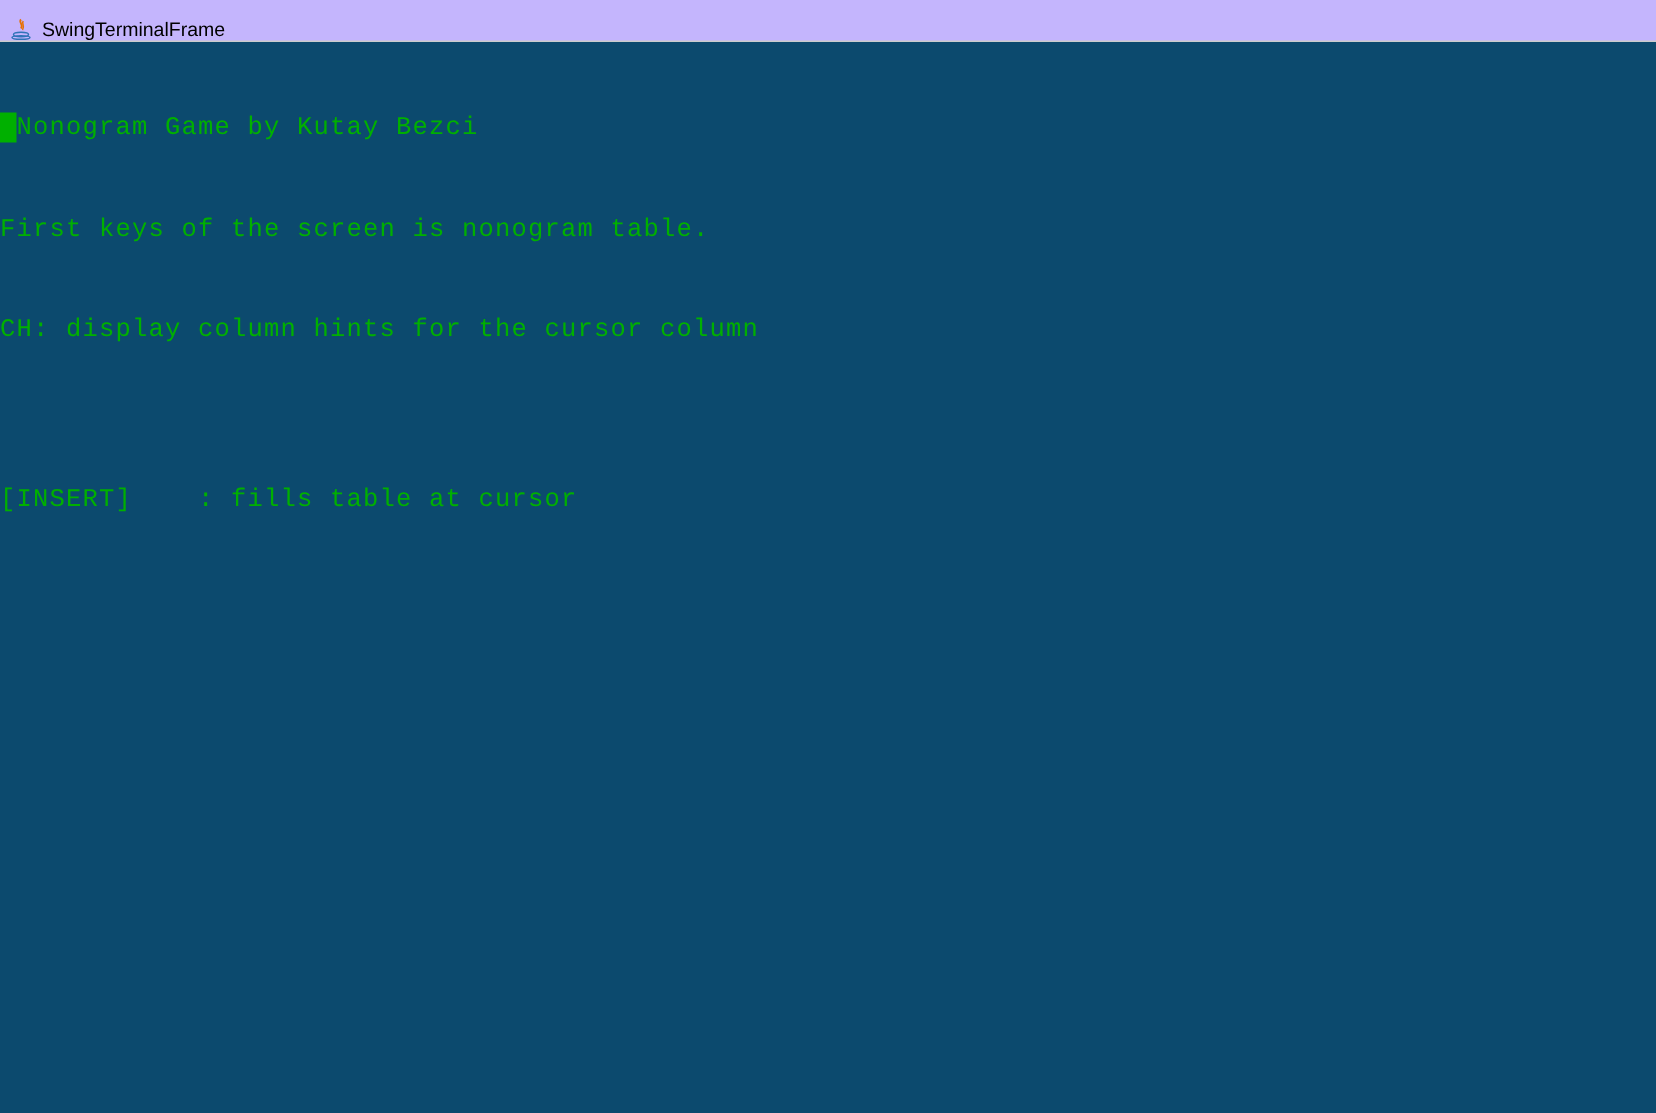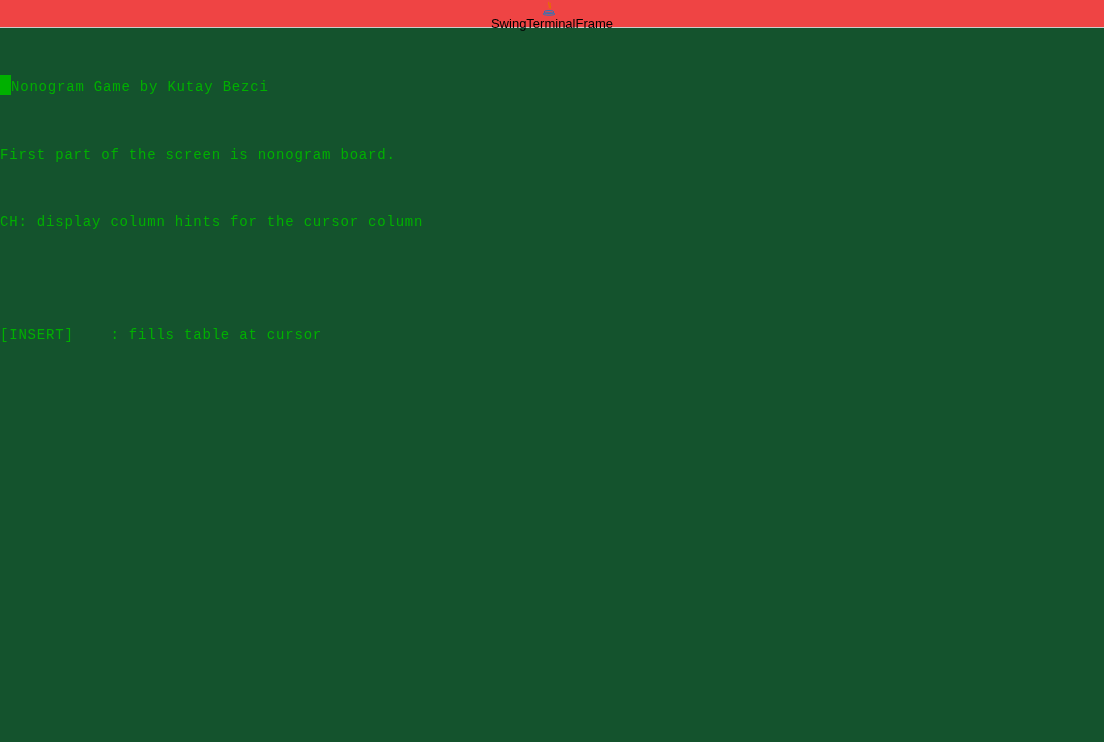--- a/index.html
+++ b/index.html
@@ -9,44 +9,43 @@
     }
     body {
       font-family: Arial, sans-serif;
       background: #fff;
       width: 1104px;
       height: 742px;
       overflow: hidden;
     }
     .titlebar {
       height: 28px;
-      background: #ef4444;
+      background: #c4b5fd;
       border-bottom: 1px solid #ccc;
       display: flex;
-      align-items: center;
+      align-items: flex-end;
       padding: 0 6px;
       font-size: 13px;
       color: #000;
-      flex-direction: column;
     }
     .titlebar .java-icon {
       width: 16px;
       height: 16px;
       margin-right: 6px;
       display: inline-flex;
       align-items: center;
       justify-content: center;
     }
     .terminal {
-      background: #14532d;
+      background: #0c4a6e;
       width: 100%;
       height: calc(742px - 28px);
       padding: 2px 0 0 0;
       font-family: "Courier New", Courier, monospace;
-      font-size: 14px;
+      font-size: 17px;
       line-height: 22.5px;
       color: #00b000;
       white-space: pre;
       letter-spacing: 0.8px;
       overflow: hidden;
     }
     .terminal .line {
       display: block;
     }
     .cursor {
@@ -68,21 +67,21 @@
       <ellipse cx="8" cy="14" rx="6" ry="1.2" fill="none" stroke="#3174b8" stroke-width="1"></ellipse>
       <path d="M 8 2 C 6 4 10 5 8 8" fill="none" stroke="#e76f00" stroke-width="1.2"></path>
       <path d="M 9.5 3 C 8 5 11 6 9 9" fill="none" stroke="#e76f00" stroke-width="1"></path>
     </svg>
   </span>
   <span>SwingTerminalFrame</span>
 </div>
 
 <div class="terminal">
   <span class="line"><span class="cursor"></span><span>Nonogram Game by Kutay Bezci</span></span>
-  <span class="line"><span>First part of the screen is nonogram board.</span></span>
+  <span class="line"><span>First keys of the screen is nonogram table.</span></span>
   <span class="line"><span>CH: display column hints for the cursor column</span></span>
   <span class="line"><span></span></span>
   <span class="line"><span>[INSERT]    : fills table at cursor</span></span>
   
   
   
   
   
   
   <span class="line"><span></span></span>

